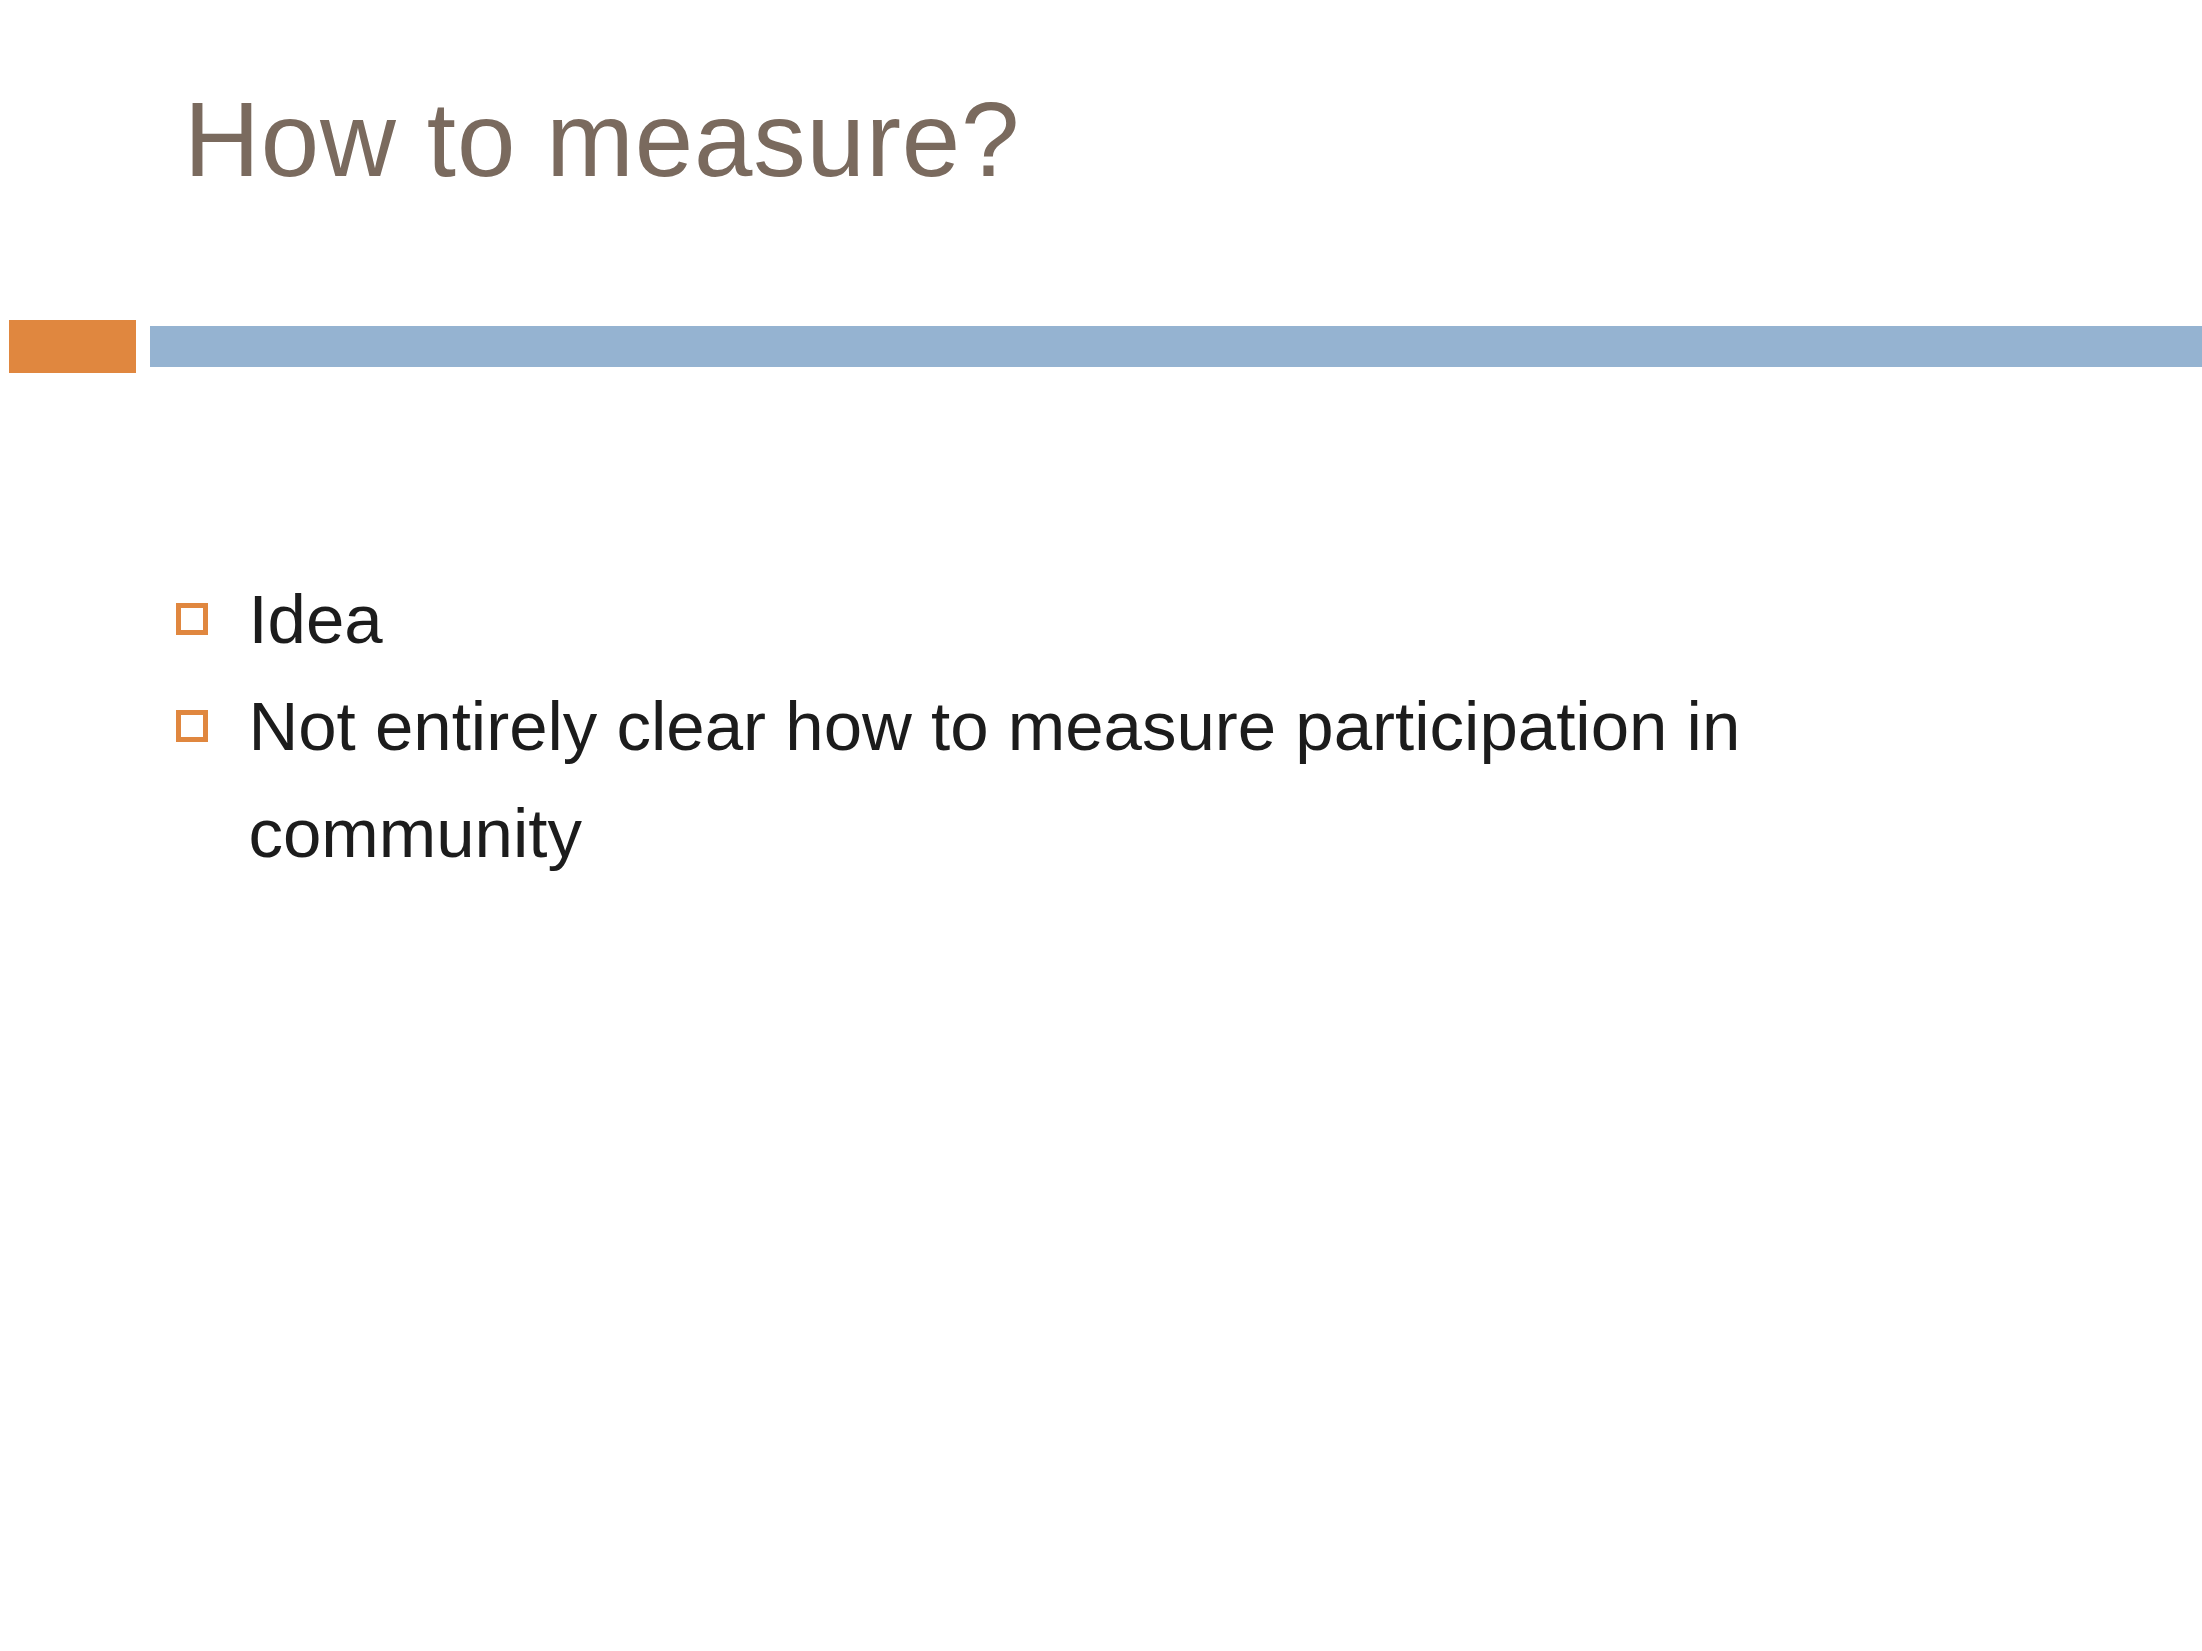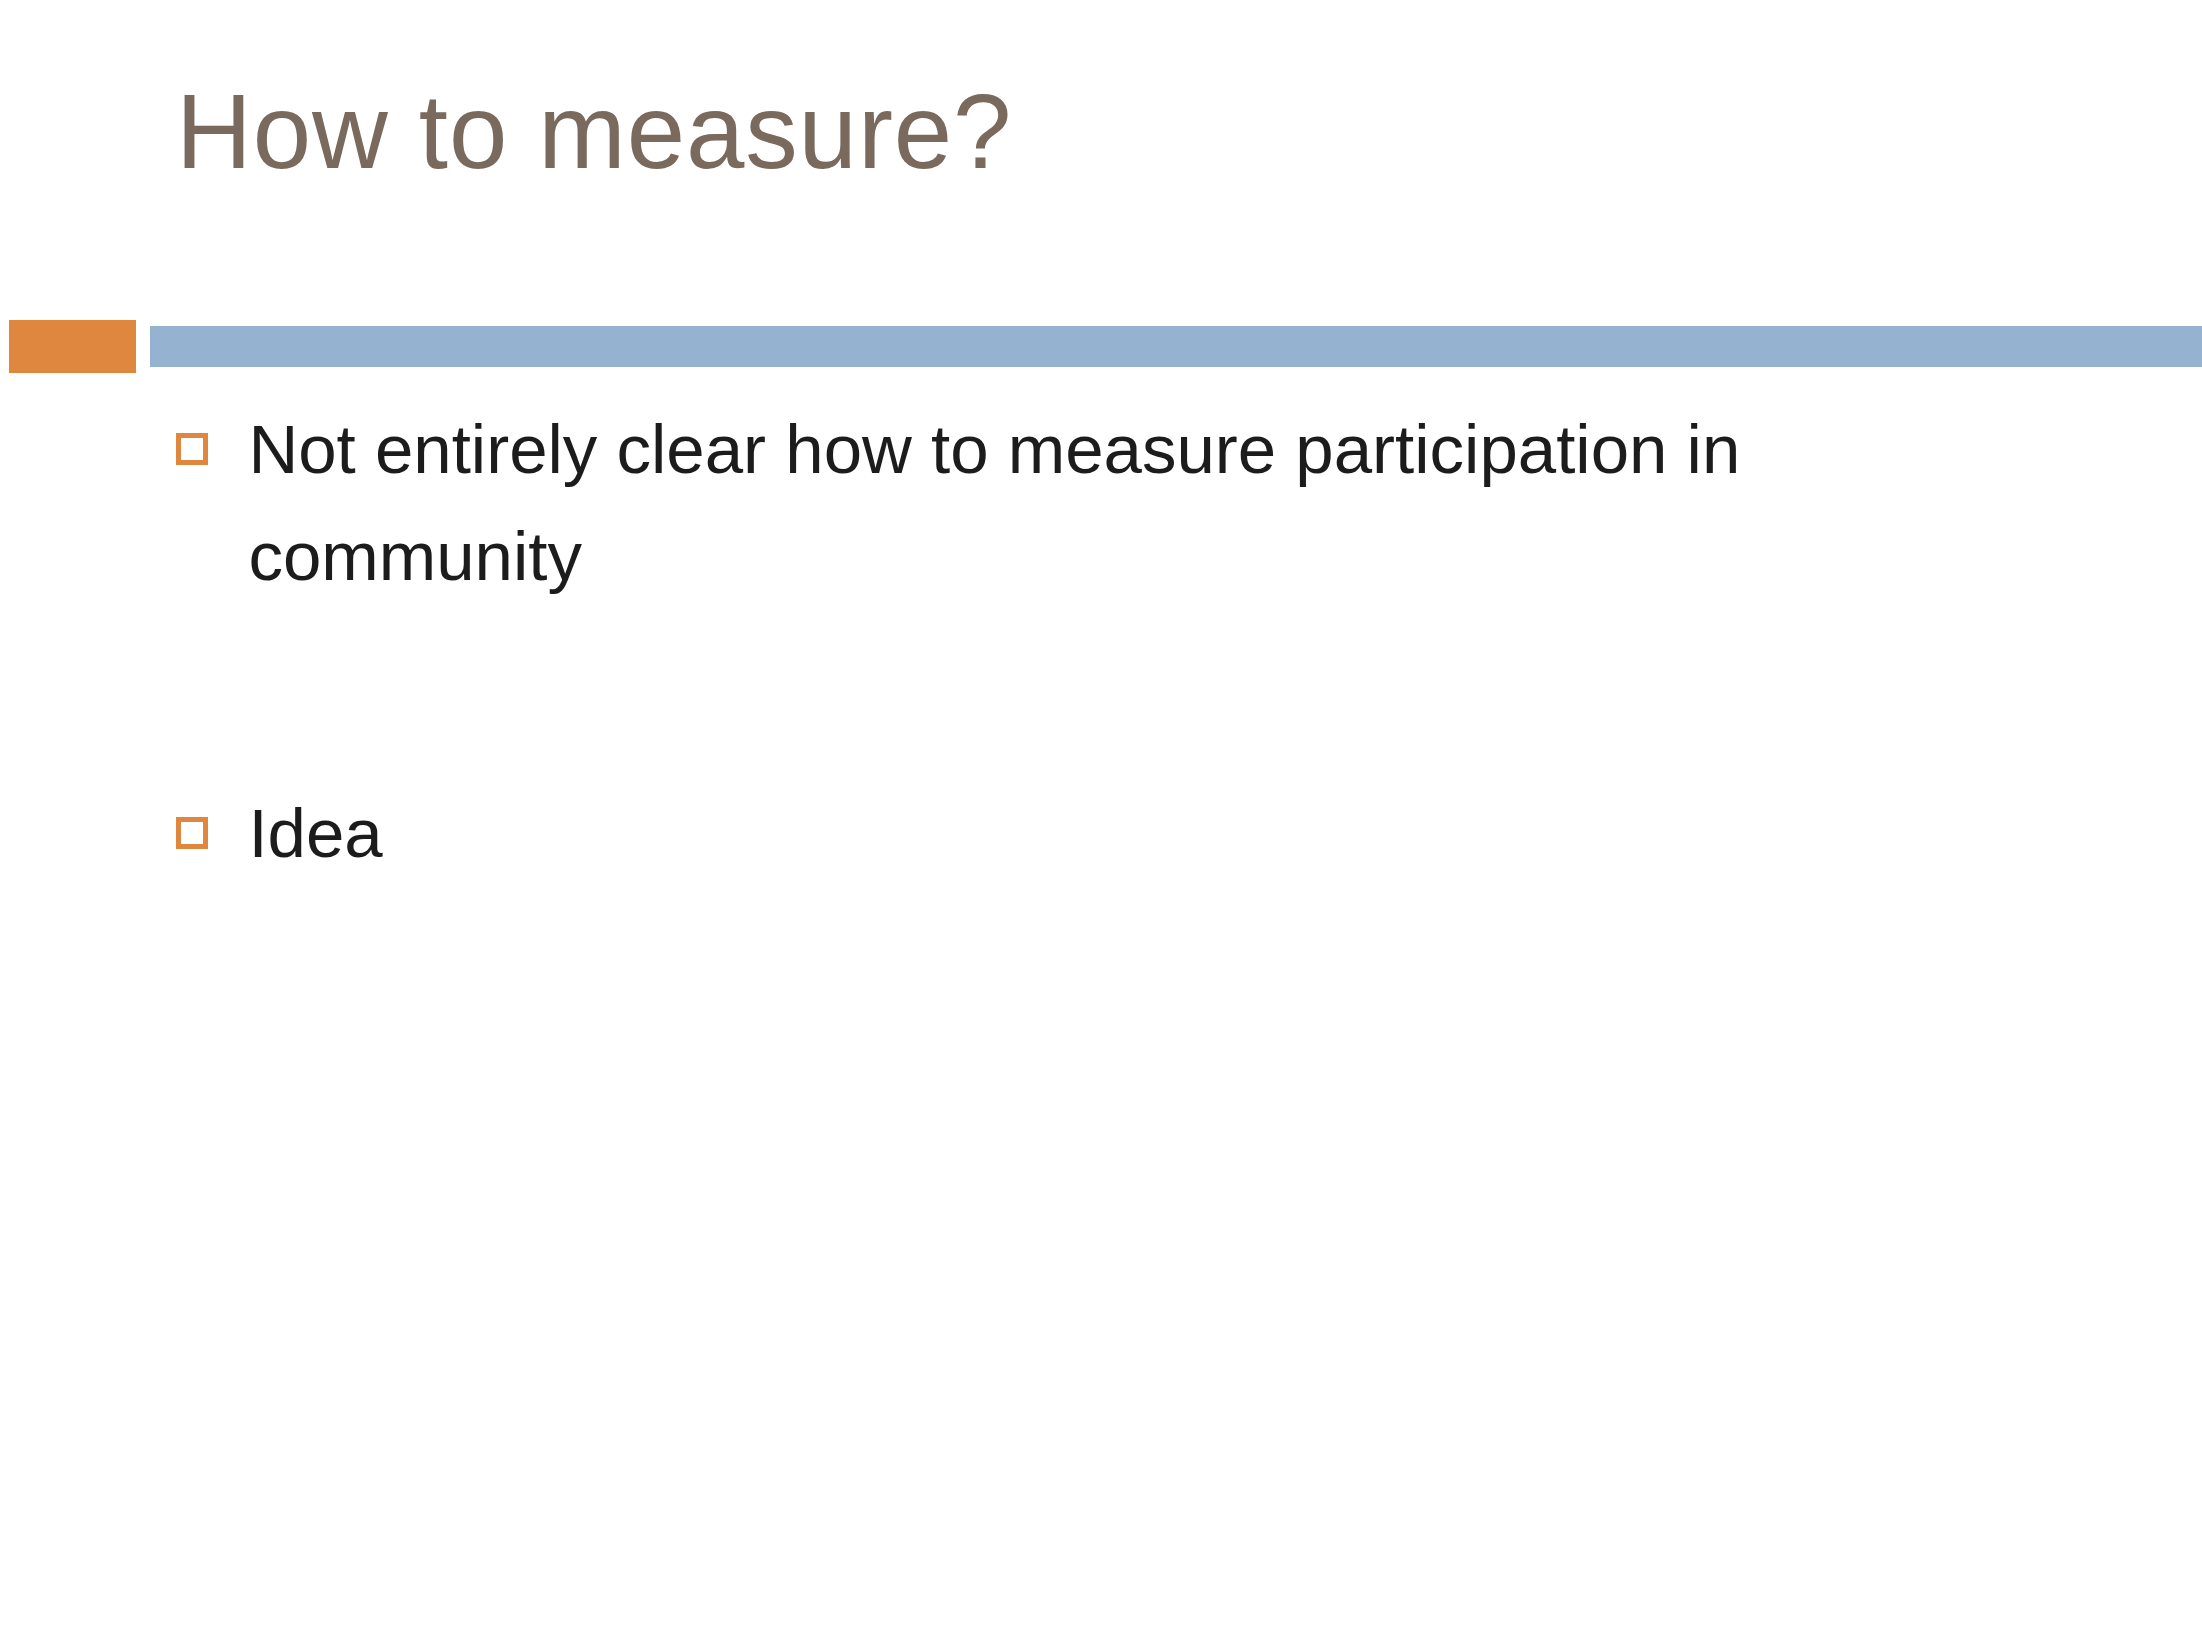--- a/index.html
+++ b/index.html
@@ -8,21 +8,21 @@
     height: 1652px;
     background: #ffffff;
     font-family: "Liberation Sans", sans-serif;
     position: relative;
     overflow: hidden;
   }
   .title {
     position: absolute;
     left: 176px;
     top: 69px;
-    margin: 0;
+    margin: 8px;
     font-size: 105px;
     font-weight: 400;
     color: #7a6a5e;
     letter-spacing: 0.9px;
     line-height: 1.2;
   }
   .divider {
     position: absolute;
     top: 320px;
     left: 0;
@@ -94,26 +94,26 @@
 
   <h1 class="title">How to measure?</h1>
 
   <div class="divider">
     <div class="divider-orange"></div>
     <div class="divider-blue"></div>
   </div>
 
   <div class="content">
 
+    <div class="bullet bullet-l1 gap-large">
+      <span class="marker"></span>
+      <span class="text">Idea</span>
+    </div>
+
     <div class="bullet bullet-l1">
       <span class="marker"></span>
       <span class="text">Not entirely clear how to measure participation in community</span>
-    </div>
-
-    <div class="bullet bullet-l1 gap-large">
-      <span class="marker"></span>
-      <span class="text">Idea</span>
     </div>
 
 
   </div>
 </div>
 
 
 </body></html>

